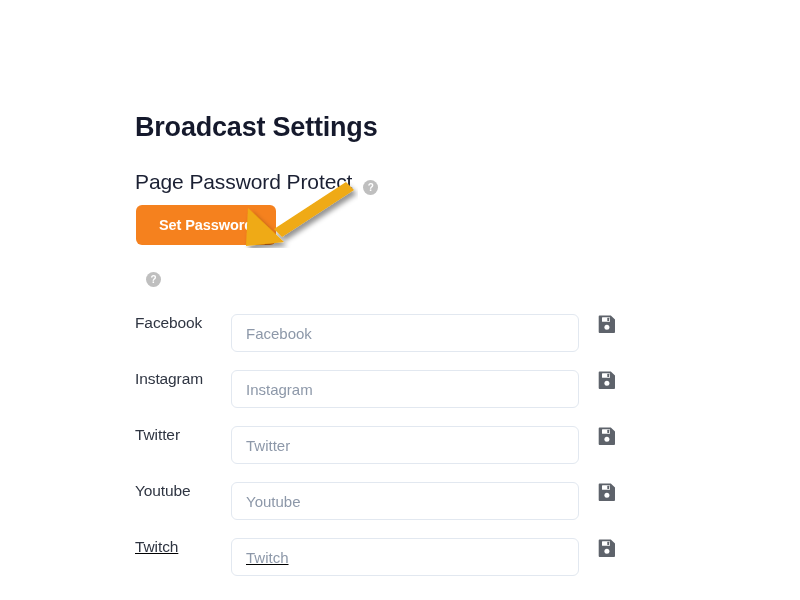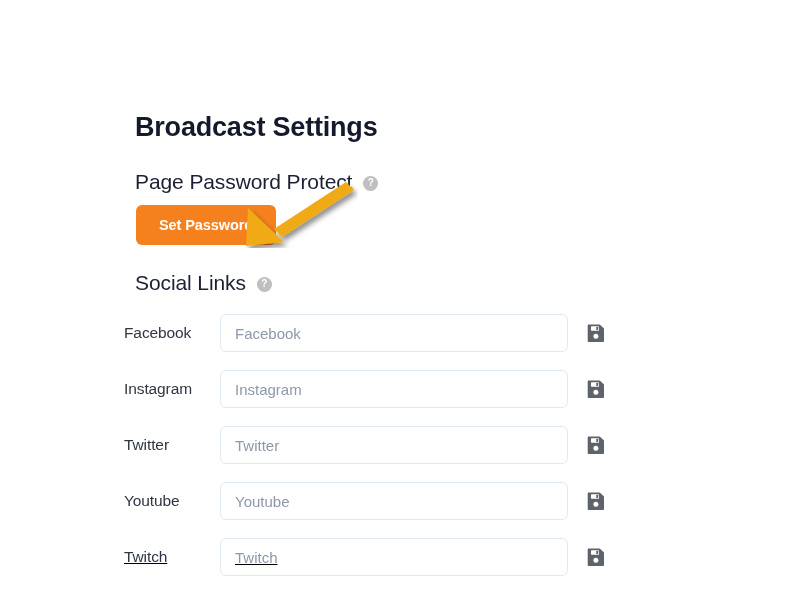--- a/index.html
+++ b/index.html
@@ -42,21 +42,21 @@
     display: flex;
     align-items: center;
     white-space: nowrap;
   }
   .section-head .sh-text {
     font-size: 21px;
     font-weight: normal;
     color: #1b2033;
     letter-spacing: -0.1px;
   }
-  #sec-password { left: 135px; top: 124px; }
+  #sec-password { left: 135px; top: 124px; align-items: flex-end; }
   #sec-social   { left: 135px; top: 225px; }
 
   .help-icon {
     display: inline-flex;
     align-items: center;
     justify-content: center;
     width: 15px;
     height: 15px;
     border-radius: 50%;
     background: #bfbfbf;
@@ -95,25 +95,24 @@
     left: 228px;
     top: 134px;
     width: 130px;
     height: 68px;
     pointer-events: none;
   }
 
   
   .social-row {
     position: absolute;
-    left: 124px;
+    left: 135px;
     width: 490px;
     height: 38px;
     display: flex;
-    align-items: center;
   }
   #row-0 { top: 268px; }
   #row-1 { top: 324px; }
   #row-2 { top: 380px; }
   #row-3 { top: 436px; }
   #row-4 { top: 492px; text-decoration: underline; }
 
   .social-label {
     width: 96px;
     flex: none;
@@ -178,21 +177,20 @@
     </defs>
     <g filter="url(#arrowShadow)">
 
       <path d="M 126 10 L 118 2 L 46 49 L 54 57 Z" fill="#efaa12"></path>
 
       <path d="M 18 66 L 20 28 L 56 62 Z" fill="#efaa12"></path>
     </g>
   </svg>
 
   <div class="section-head" id="sec-social">
-    <span class="sh-text">Social Links</span>
     <span class="help-icon">?</span>
   </div>
 
   <div class="social-row" id="row-0">
     <span class="social-label">Facebook</span>
     <input class="social-input" type="text" placeholder="Facebook" style="">
     <button class="save-icon-btn">
       <svg width="20" height="20" viewBox="0 0 20 20">
         <path d="M2.6 1.6h11.2L18 5.6v12.4a.9.9 0 0 1-.9.9H2.6a.9.9 0 0 1-.9-.9V2.5a.9.9 0 0 1 .9-.9z" fill="#5e636b"></path>
         <rect x="5" y="3.2" width="8" height="4.6" rx="0.5" fill="#ffffff"></rect>

